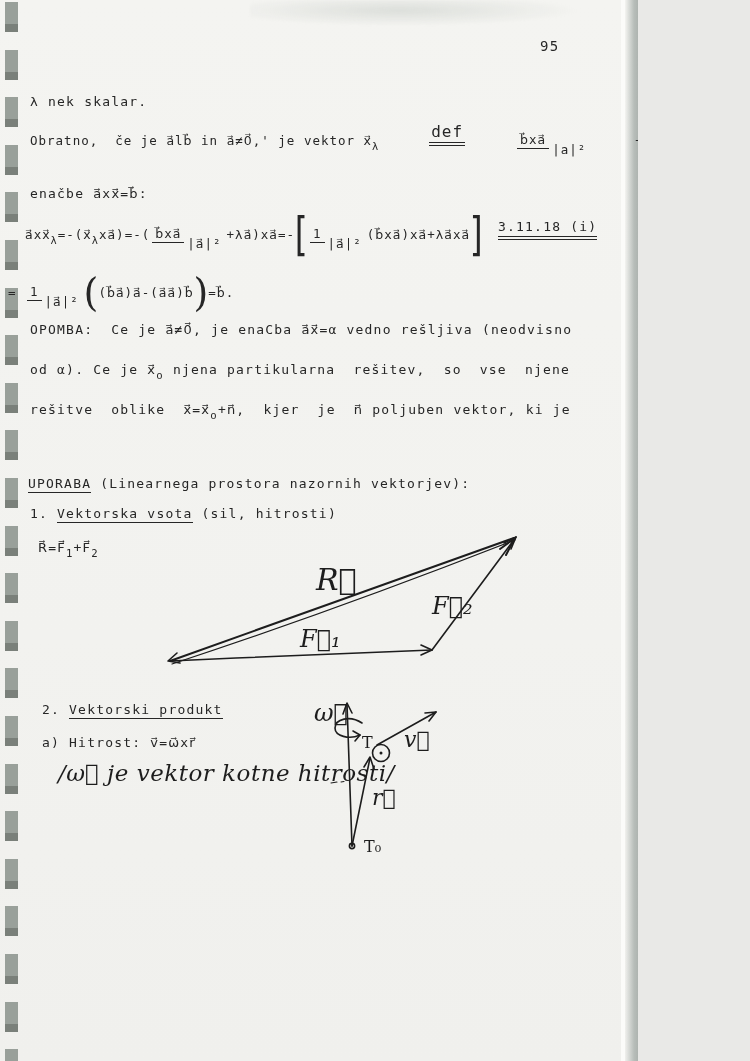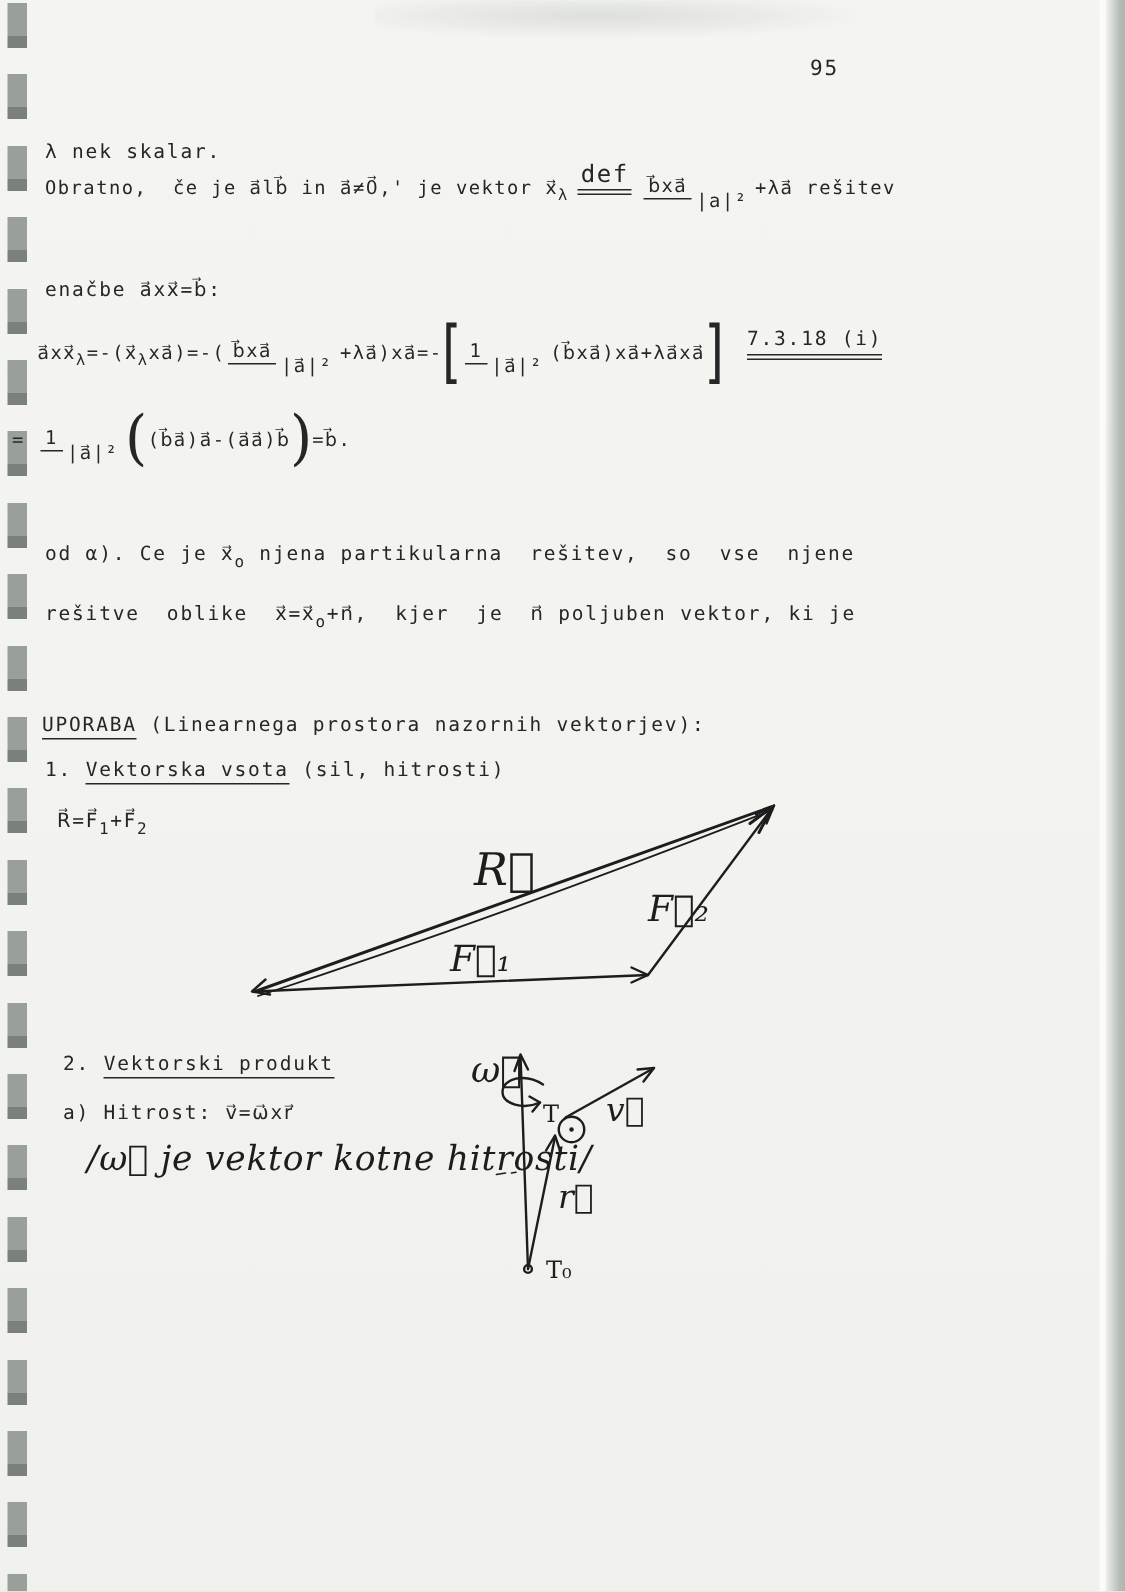--- a/index.html
+++ b/index.html
@@ -1,17 +1,17 @@
 <!DOCTYPE html>
 <html><head>
 <meta charset="utf-8">
 <style>
   html,body{margin:0;padding:0;background:#e9e9e7;}
   .page{
-    position:relative;width:750px;height:1061px;overflow:hidden;
+    position:relative;width:638px;height:1061px;overflow:hidden;
     background:linear-gradient(180deg,#f4f4f1 0%,#f2f2ef 60%,#f0f0ed 100%);
     color:#262626;
   }
   
   .binding{
     position:absolute;left:5px;top:2px;width:13px;height:1059px;
     background:repeating-linear-gradient(to bottom,
       #99a09a 0 22px, #7a807a 22px 30px, rgba(0,0,0,0) 30px 47.6px);
   }
   
@@ -55,21 +55,21 @@
 
   <div class="binding"></div>
   <div class="smudge"></div>
   <div class="edge-hl"></div>
   <div class="edge"></div>
 
   <div class="mono" style="left:540px;top:38px;font-size:14px;">95</div>
 
   <div class="mono" style="left:30px;top:94px;">λ nek skalar.</div>
 
-  <div class="fline" style="left:30px;top:96px;height:56px;">
+  <div class="fline" style="left:30px;top:112px;height:56px;gap:44px;">
     <span>Obratno,  če je a⃗lb⃗ in a⃗≠0⃗,' je vektor x⃗<sub>λ</sub></span>
     <span class="defeq">def</span>
     <span class="frac">
       <span class="num">b⃗xa⃗</span>
       <span class="den">|a|²</span>
     </span>
     <span>+λa⃗ rešitev</span>
   </div>
 
   <div class="mono" style="left:30px;top:186px;">enačbe a⃗xx⃗=b⃗:</div>
@@ -82,34 +82,35 @@
     </span>
     <span>+λa⃗)xa⃗=-</span>
     <span class="bigbr">[</span>
     <span class="frac">
       <span class="num">1</span>
       <span class="den">|a⃗|²</span>
     </span>
     <span>(b⃗xa⃗)xa⃗+λa⃗xa⃗</span>
     <span class="bigbr">]</span>
   </div>
-  <div class="mono uu" style="left:498px;top:219px;">7.3.18 (i)</div>
+  <div class="mono uu" style="left:498px;top:219px;">3.11.18 (i)</div>
 
   <div class="fline" style="left:8px;top:262px;height:60px;">
     <span>= </span>
     <span class="frac">
       <span class="num">1</span>
       <span class="den">|a⃗|²</span>
     </span>
     <span class="bigp">(</span>
     <span>(b⃗a⃗)a⃗-(a⃗a⃗)b⃗</span>
     <span class="bigp">)</span>
     <span>=b⃗.</span>
   </div>
 
+  <div class="mono" style="left:30px;top:322px;">OPOMBA:  Ce je a⃗≠0⃗, je enaCba a⃗x⃗=α vedno rešljiva (neodvisno</div>
   <div class="mono" style="left:30px;top:362px;">od α). Ce je x⃗<sub>o</sub> njena partikularna  rešitev,  so  vse  njene</div>
   <div class="mono" style="left:30px;top:402px;">rešitve  oblike  x⃗=x⃗<sub>o</sub>+n⃗,  kjer  je  n⃗ poljuben vektor, ki je</div>
 
   <div class="mono" style="left:28px;top:476px;"><span class="u">UPORABA</span><span> (Linearnega prostora nazornih vektorjev):</span></div>
 
   <div class="mono" style="left:30px;top:506px;"><span>1. </span><span class="u">Vektorska vsota</span><span> (sil, hitrosti)</span></div>
 
   <div class="mono" style="left:38px;top:540px;">R⃗=F⃗<sub>1</sub>+F⃗<sub>2</sub></div>
 
   <svg style="left:118px;top:527px;" width="422" height="150" viewBox="0 0 422 150">

